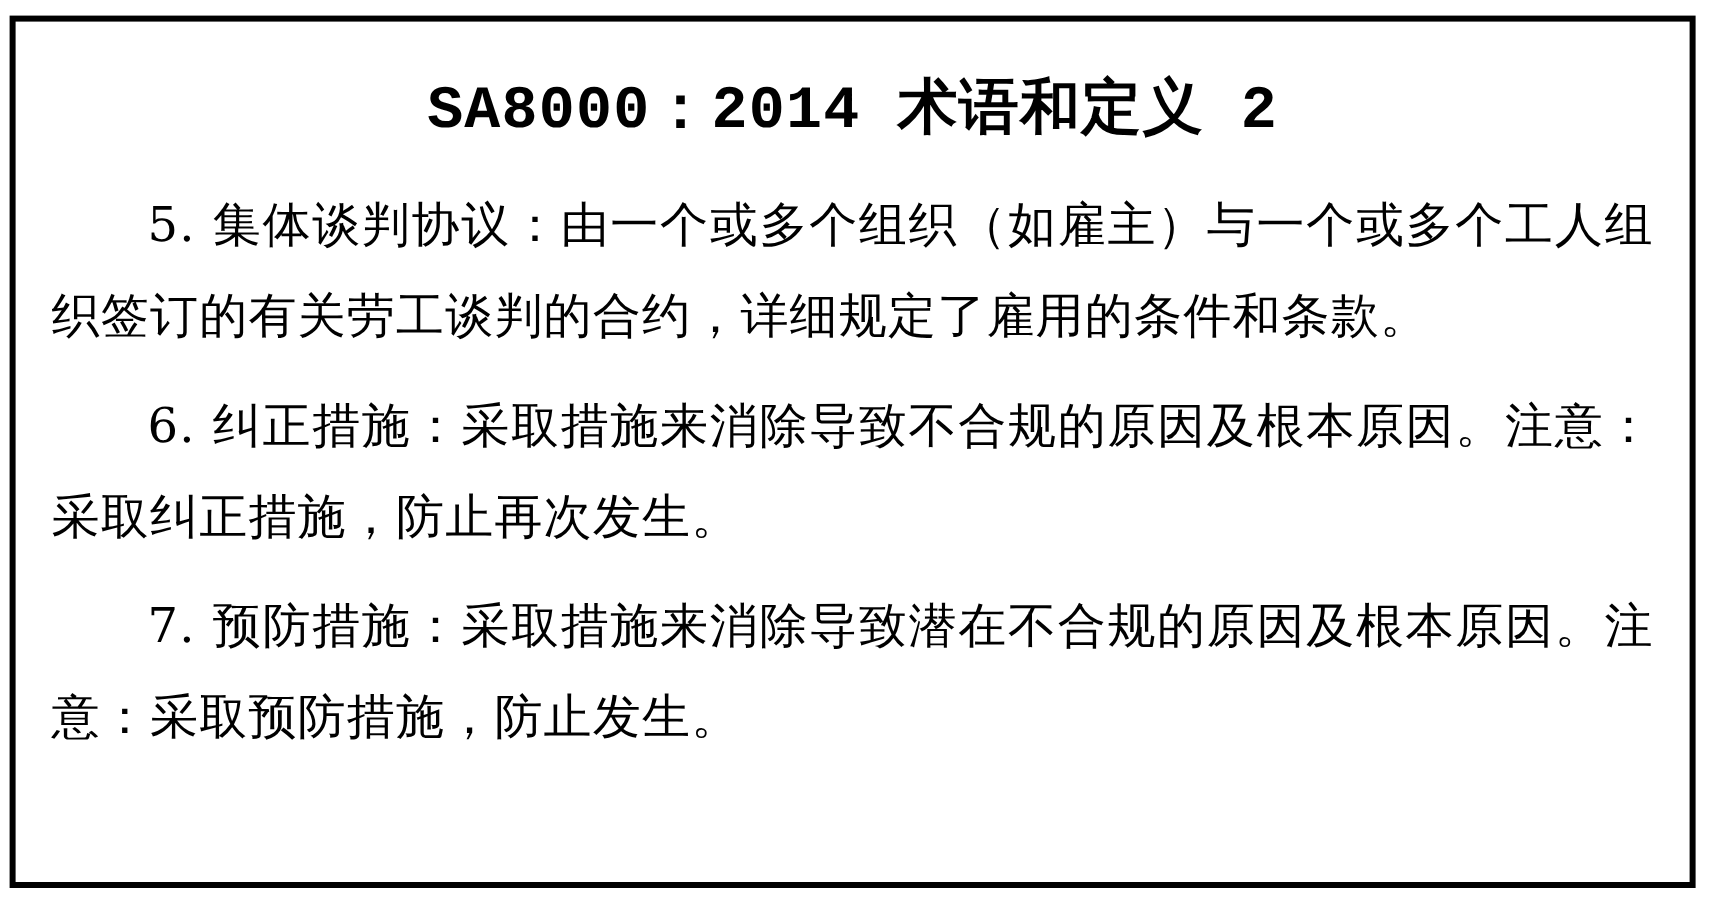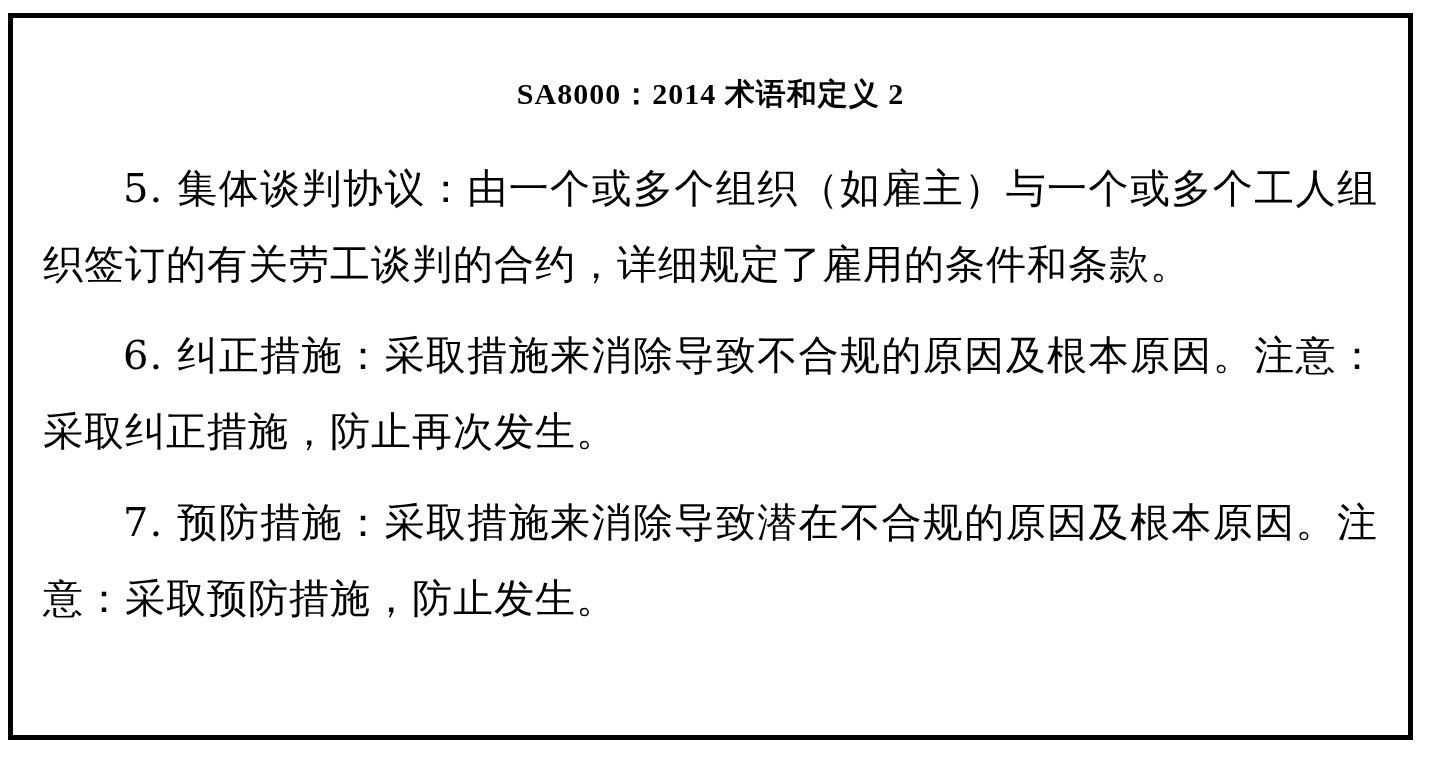--- a/index.html
+++ b/index.html
@@ -23,25 +23,25 @@
     width: 1405px;
     height: 727px;
     border: 5px solid #000000;
     box-sizing: border-box;
     background: #ffffff;
     padding: 0 30px;
   }
   .doc-title {
     margin: 52px 0 0 0;
     text-align: center;
-    font-size: 30px;
+    font-size: 50px;
     font-weight: bold;
     letter-spacing: 1px;
     line-height: 48px;
-    font-family: Liberation Serif, serif;
+    font-family: Liberation Mono, monospace;
   }
   .doc-body {
     margin-top: 32px;
   }
   .doc-paragraph {
     margin: 0 0 15px 0;
     font-size: 40px;
     line-height: 76px;
     text-indent: 2em;
     text-align: justify;

